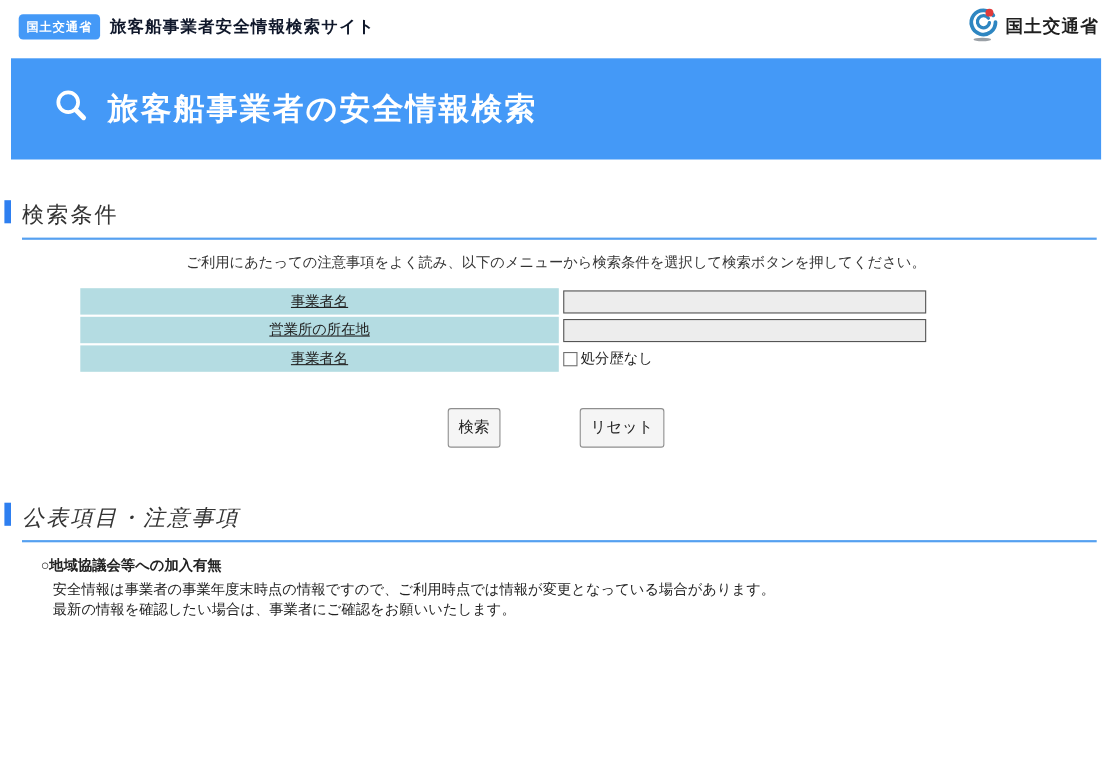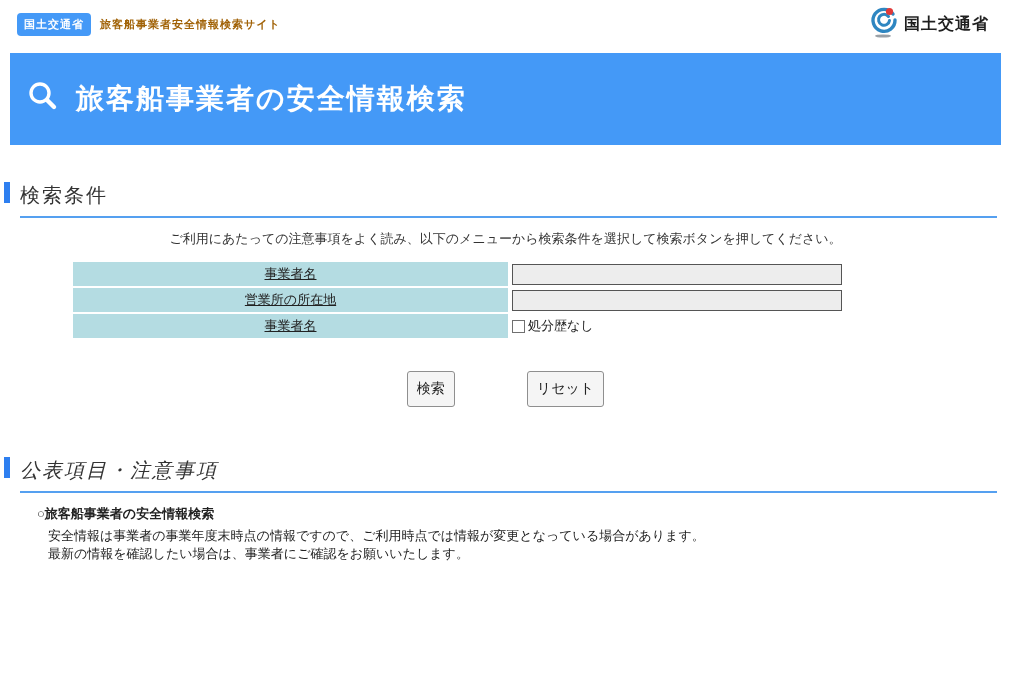--- a/index.html
+++ b/index.html
@@ -8,44 +8,44 @@
     background: #ffffff;
     font-family: "Liberation Sans", "DejaVu Sans", sans-serif;
     color: #333333;
     overflow: hidden;
   }
 
   
   .topbar {
     height: 48px;
     display: flex; justify-content: space-between;
-    padding: 0 22px 0 17px;
+    padding: 0 12px 0 17px;
     background: #ffffff;
   }
   .topbar-left { display: flex; align-items: center; gap: 9px; }
   .mlit-badge {
     background: #4499f7; color: #ffffff;
     font-size: 11px; font-weight: bold;
     padding: 4px 7px; border-radius: 4px;
     letter-spacing: 1px;
   }
   .site-title {
-    color: #a16207; font-weight: bold; font-size: 11px;
+    color: #0f172a; font-weight: bold; font-size: 15px;
     letter-spacing: 1px;
   }
   .topbar-right { display: flex; align-items: center; gap: 6px; }
   .ministry-name { font-size: 16px; font-weight: bold; color: #1f1f1f; letter-spacing: 1px; }
 
   
   .hero {
     margin: 5px 10px 0 10px;
     height: 92px;
     background: #4499f7;
     display: flex; align-items: center;
-    padding-left: 16px;
+    padding-left: 38px;
     gap: 16px;
   }
   .hero-title {
     color: #ffffff; font-size: 28px; font-weight: bold;
     letter-spacing: 2px;
   }
 
   
   .section-header {
     margin: 0 14px 0 4px;
@@ -186,18 +186,18 @@
 </div>
 
 <div class="section-header sec2">
   <span class="section-bar"></span>
   <span class="section-title">公表項目・注意事項</span>
 </div>
 <div class="section-underline"></div>
 
 <div class="notes">
   <div class="note-block">
-    <div class="note-heading">○旅客船事業者の安全情報検索</div>
+    <div class="note-heading">○地域協議会等への加入有無</div>
     <div class="note-line">安全情報は事業者の事業年度末時点の情報ですので、ご利用時点では情報が変更となっている場合があります。</div>
     <div class="note-line">最新の情報を確認したい場合は、事業者にご確認をお願いいたします。</div>
 
   </div>
 </div>
 
 </body></html>

